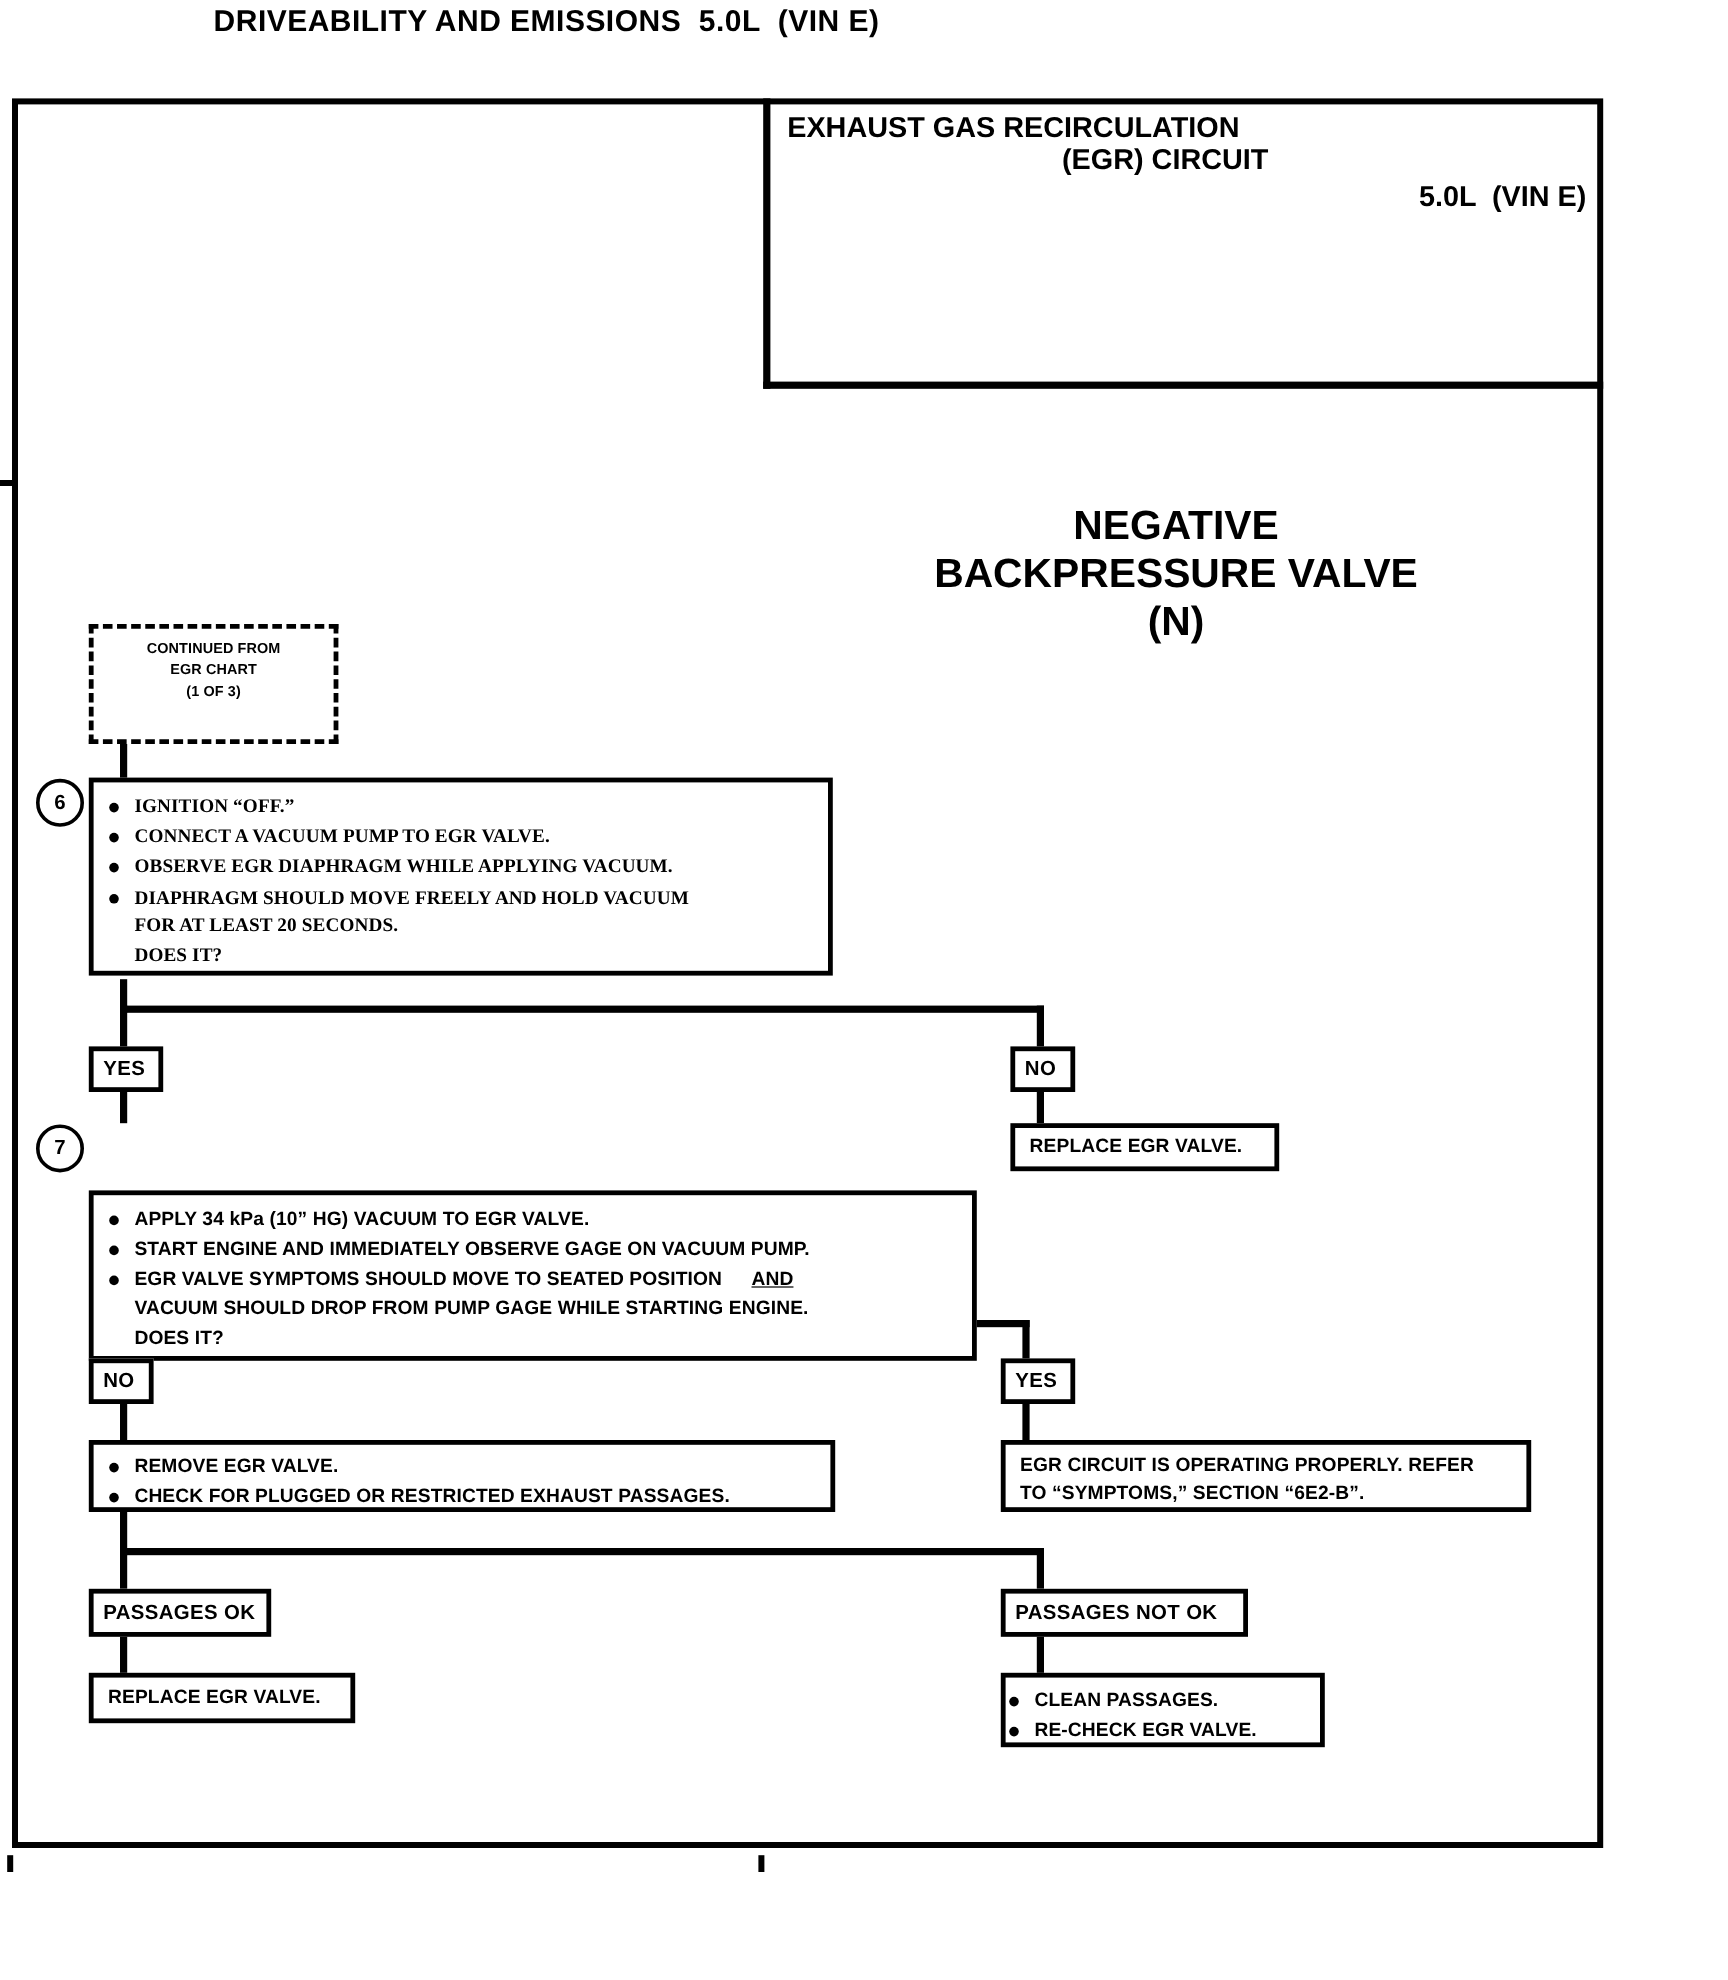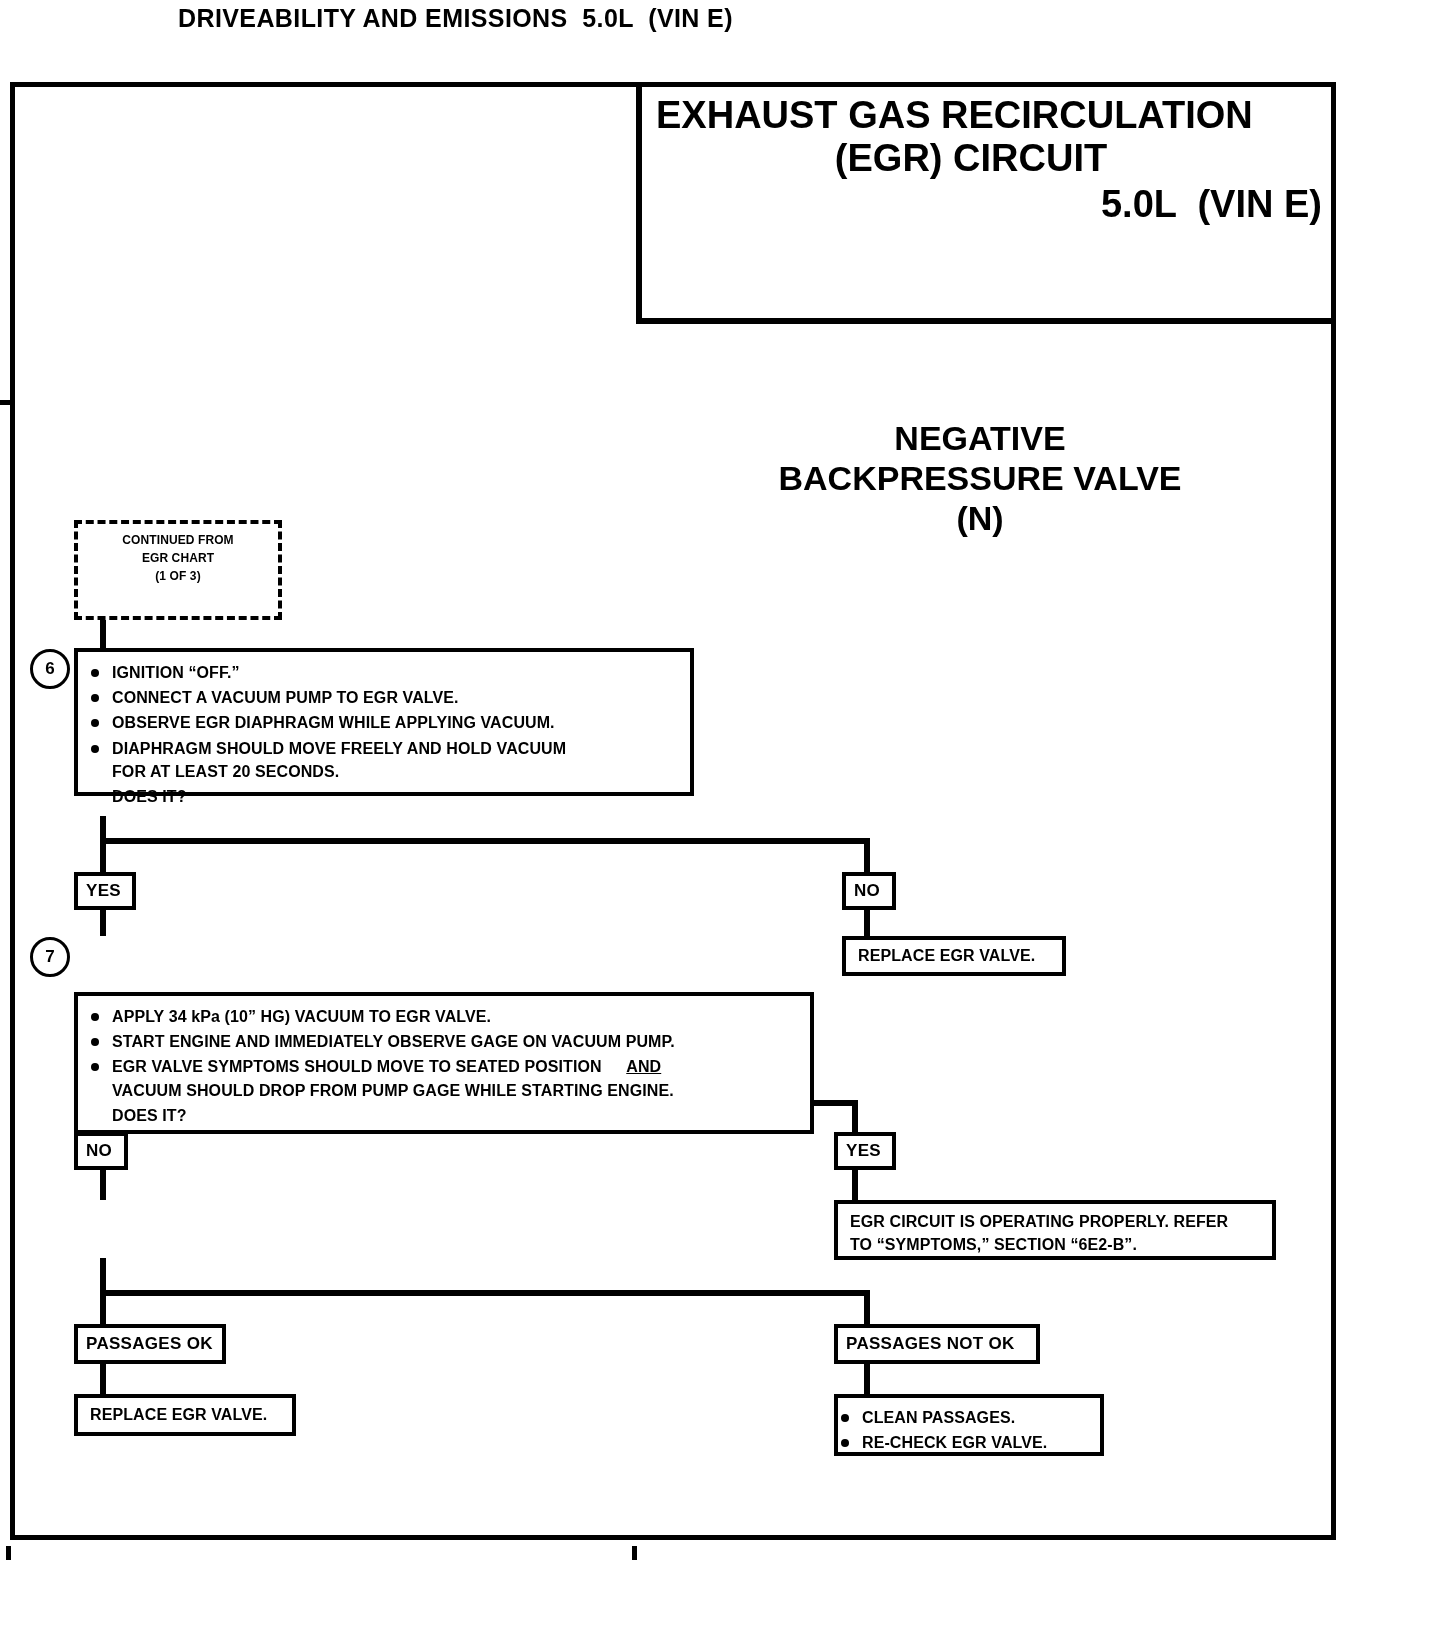--- a/index.html
+++ b/index.html
@@ -67,21 +67,21 @@
     left: 636px;
     top: 82px;
     width: 700px;
     height: 242px;
     border-left: 6px solid #000;
     border-bottom: 6px solid #000;
     box-sizing: border-box;
     padding: 12px 14px 0 14px;
   }
   .title-line {
-    font-size: 38px;
+    font-size: 24px;
     font-weight: bold;
     line-height: 1.12;
     white-space: pre;
   }
   .title-line.l1 { text-align: left; }
   .title-line.l2 { text-align: center; padding-right: 36px; }
   .title-line.l3 { text-align: right; padding-left: 30px; margin-top: 4px; }
 
   .subtitle {
     position: absolute;
@@ -225,21 +225,21 @@
   <div class="conn" style="left:864px; top:1363px; width:6px; height:32px;"></div>
 
   <div class="node dashed" style="left:74px; top:520px; width:208px; height:100px; font-size:12px; line-height:1.5;">
     <div>CONTINUED FROM</div>
     <div>EGR CHART</div>
     <div>(1 OF 3)</div>
   </div>
 
   <div class="step-circle" style="left:30px; top:649px;">6</div>
 
-  <div class="node" style="left:74px; top:648px; width:620px; height:148px;">
+  <div class="node" style="left:74px; top:648px; width:620px; height:165px;font-family:Liberation Serif, serif;">
     <ul class="bullets">
       <li>IGNITION “OFF.”</li>
       <li>CONNECT A VACUUM PUMP TO EGR VALVE.</li>
       <li>OBSERVE EGR DIAPHRAGM WHILE APPLYING VACUUM.</li>
       <li>DIAPHRAGM SHOULD MOVE FREELY AND HOLD VACUUM
 FOR AT LEAST 20 SECONDS.</li>
       <li class="nobullet">DOES IT?</li>
     </ul>
   </div>
 
@@ -267,20 +267,26 @@
   </div>
 
   <div class="label-box" style="left:74px; top:1132px; width:54px; height:38px;">
     <span>NO</span>
   </div>
 
   <div class="label-box" style="left:834px; top:1132px; width:62px; height:38px;">
     <span>YES</span>
   </div>
 
+  <div class="node" style="left:74px; top:1200px; width:622px; height:60px;">
+    <ul class="bullets" style="padding-top:7px;">
+      <li>REMOVE EGR VALVE.</li>
+      <li>CHECK FOR PLUGGED OR RESTRICTED EXHAUST PASSAGES.</li>
+    </ul>
+  </div>
 
   <div class="node" style="left:834px; top:1200px; width:442px; height:60px;">
     <span class="plain-text" style="display:block; padding-top:6px;">EGR CIRCUIT IS OPERATING PROPERLY.  REFER
 TO “SYMPTOMS,” SECTION “6E2-B”.</span>
   </div>
 
   <div class="label-box" style="left:74px; top:1324px; width:152px; height:40px;">
     <span>PASSAGES OK</span>
   </div>
 

